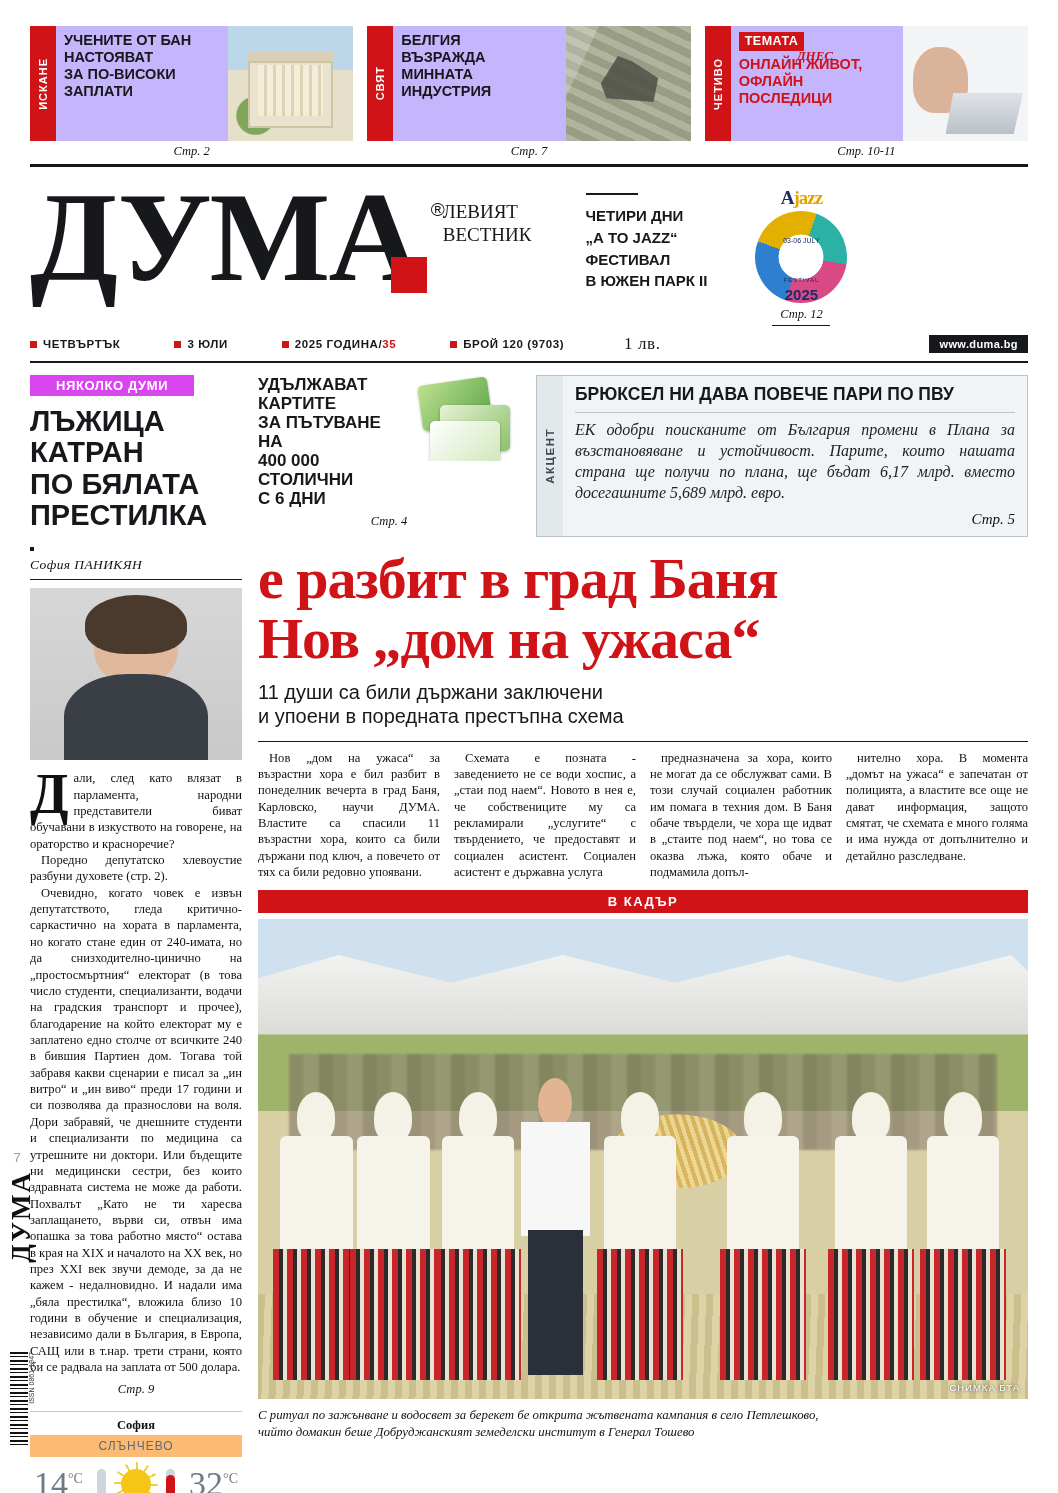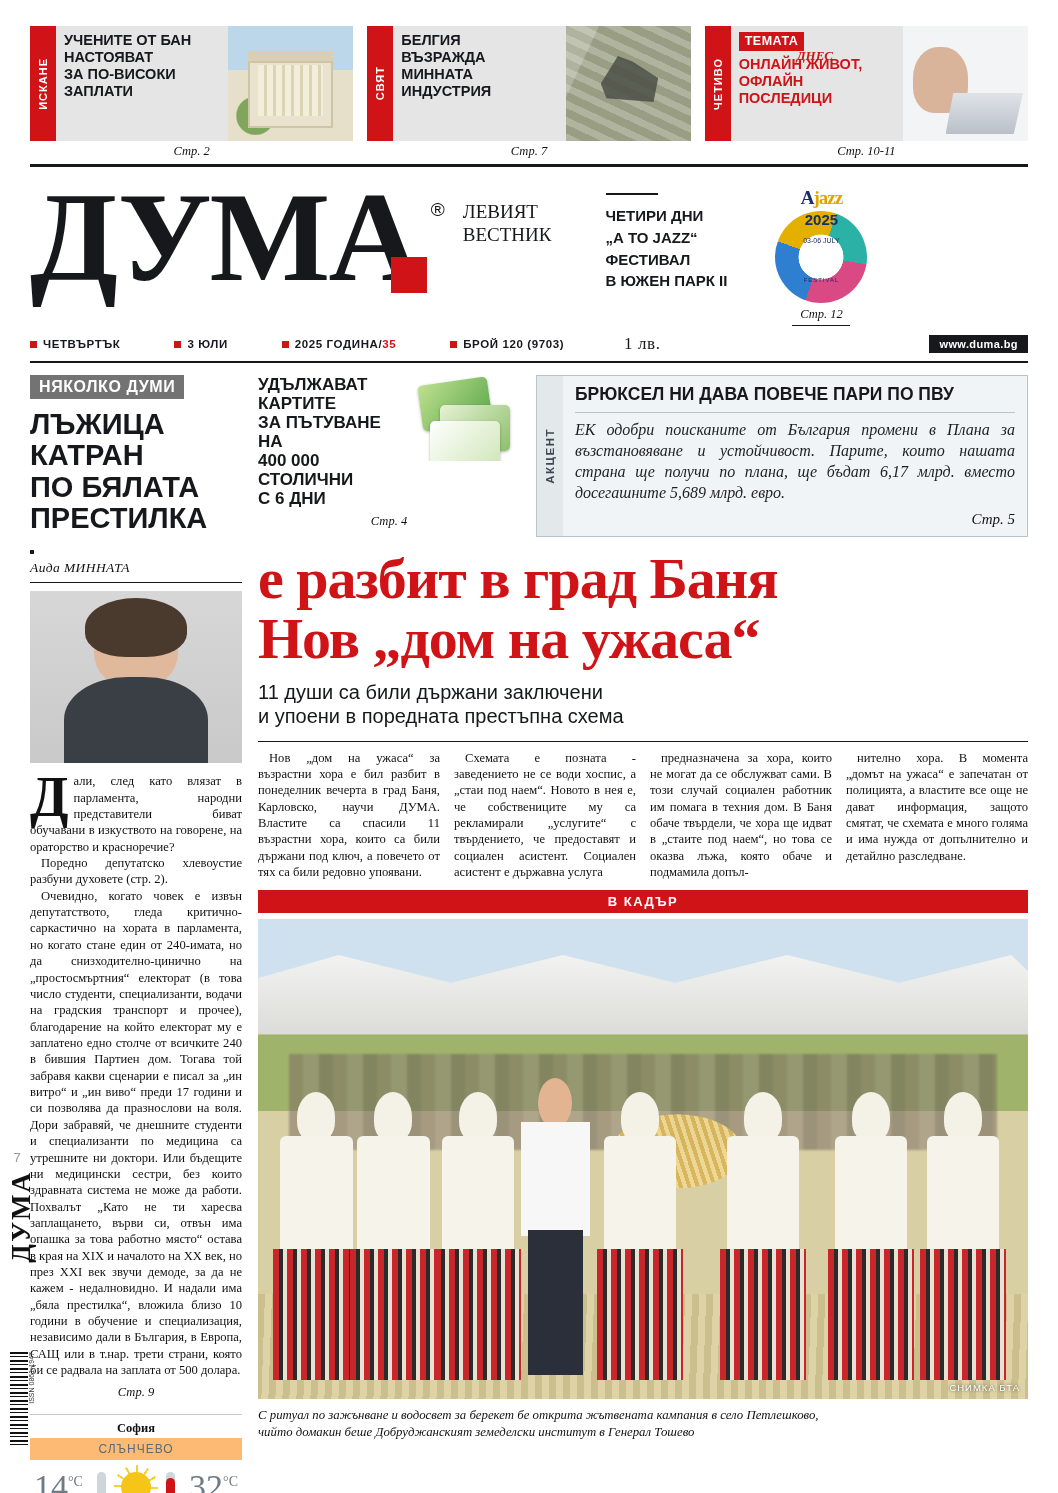--- a/index.html
+++ b/index.html
@@ -17,21 +17,21 @@
   
   .teasers { display:flex; gap:14px; padding-top:26px; }
   .teaser { flex:1; display:flex; height:115px; border:0; position:relative; }
   .teaser-tag {
     width:26px; background:#cf1317; color:#fff;
     font-family:"Liberation Sans", sans-serif; font-weight:bold;
     font-size:11px; letter-spacing:1px;
     display:flex; align-items:center; justify-content:center;
   }
   .teaser-tag span { writing-mode:vertical-rl; transform:rotate(180deg); white-space:nowrap; }
-  .teaser-body { flex:1; display:flex; background:#e5e5e5; }
+  .teaser-body { flex:1; display:flex; background:#c4b5fd; }
   .teaser-text {
     flex:1 1 55%; padding:6px 6px 4px 8px;
     font-family:"Liberation Sans", sans-serif;
     font-weight:bold; font-size:14.5px; line-height:1.18;
     color:#16181c; text-transform:uppercase;
   }
   .teaser-text .red { color:#cf1317; }
   .teaser-img { flex:0 0 42%; position:relative; overflow:hidden; }
   .t1img { background:
       radial-gradient(circle at 22% 78%, #7fa65a 0 14%, transparent 15%),
@@ -83,38 +83,38 @@
   
   .masthead { display:flex; align-items:flex-start; padding-top:10px; }
   .logo-wrap { position:relative; }
   .logo {
     font-family:"Liberation Serif", serif; font-weight:bold;
     font-size:128px; line-height:.95; letter-spacing:-2px; color:#16181c;
   }
   .logo-reg { position:absolute; right:-26px; top:22px; font-size:19px; font-family:"Liberation Sans",sans-serif; }
   .logo-redsq { position:absolute; right:-8px; bottom:6px; width:36px; height:36px; background:#cf1317; }
   .levi {
-    margin-left:44px; margin-top:24px;
+    margin-left:24px; margin-top:24px;
     font-family:"Liberation Serif",serif; font-size:19px; line-height:1.2; color:#16181c;
   }
   .fest { margin-left:54px; margin-top:16px; position:relative; }
   .fest-line { width:52px; height:2px; background:#16181c; margin-bottom:10px; }
   .fest-txt { font-family:"Liberation Sans",sans-serif; font-weight:bold; font-size:15px;
     line-height:1.45; color:#16181c; text-transform:uppercase; }
   .jazz {
     margin-left:34px; margin-top:10px; width:120px; text-align:center; position:relative;
   }
   .jazz-logo { font-family:"Liberation Serif",serif; font-weight:bold; font-size:19px; color:#1c2c66; letter-spacing:-1px; }
   .jazz-logo i { color:#e4a400; font-style:normal; }
   .jazz-circle {
     margin:2px auto 0; width:92px; height:92px; border-radius:50%;
     background:
       radial-gradient(circle at 50% 50%, #ffffff 0 34%, transparent 35%),
       conic-gradient(from 200deg, #2f7fd0 0 25%, #e3b000 25% 50%, #2bb2a6 50% 72%, #d94a84 72% 100%);
-    display:flex; align-items:flex-start; justify-content:center; position:relative;
+    display:flex; align-items:flex-end; justify-content:center; position:relative;
   }
   .jazz-circle span { font-family:"Liberation Sans",sans-serif; font-weight:bold; font-size:15px; color:#1c2c66; }
   .jazz-date { position:absolute; top:26px; left:0; right:0; font-size:7px; font-family:"Liberation Sans",sans-serif; color:#1c2c66; }
   .jazz-fest { position:absolute; bottom:20px; left:0; right:0; font-size:6px; font-family:"Liberation Sans",sans-serif; color:#1c2c66; letter-spacing:1px; }
   .page13 { margin-top:4px; font-style:italic; font-size:12.5px; text-align:center; }
   .page13 + .p13rule { width:58px; height:1px; background:#16181c; margin:3px auto 0; }
 
   
   .datebar { display:flex; align-items:center; padding-top:8px; font-family:"Liberation Sans",sans-serif;
     font-size:11.5px; font-weight:bold; letter-spacing:.6px; color:#16181c; }
@@ -124,23 +124,23 @@
   .datebar .site { margin-left:auto; background:#16181c; color:#fff; padding:3px 10px; font-size:11px; letter-spacing:.4px; }
   .datebar .red35 { color:#cf1317; }
   .rule2 { height:2px; background:#16181c; margin-top:7px; }
 
   
   .main { display:flex; gap:16px; padding-top:12px; }
   .col-left { width:212px; }
   .col-right { flex:1; }
 
   .kicker {
-    display:inline-block; background:#737373; color:#fff;
-    font-family:"Liberation Sans",sans-serif; font-weight:bold; font-size:16px;
-    padding:3px 9px; letter-spacing:.6px; text-transform:uppercase;
+    display:inline-block; background:#d946ef; color:#fff;
+    font-family:"Liberation Sans",sans-serif; font-weight:bold; font-size:13px;
+    padding:3px 26px; letter-spacing:.6px; text-transform:uppercase;
   }
   .op-title {
     font-family:"Liberation Sans",sans-serif; font-weight:bold;
     font-size:29px; line-height:1.08; color:#16181c; margin-top:10px; text-transform:uppercase;
   }
   .byline { font-style:italic; font-size:13.5px; margin-top:16px; letter-spacing:.4px; }
   .byline .sq { width:4px; height:4px; background:#16181c; display:block; margin-bottom:6px; }
   .op-rule { height:1px; background:#16181c; margin:6px 0 8px; }
   .portrait {
     width:100%; height:172px; position:relative; overflow:hidden;
@@ -396,21 +396,21 @@
 
     <div class="col-left">
       <div class="kicker">НЯКОЛКО ДУМИ</div>
       <div class="op-title">
         <div>ЛЪЖИЦА КАТРАН</div>
         <div>ПО БЯЛАТА</div>
         <div>ПРЕСТИЛКА</div>
       </div>
       <div class="byline">
         <span class="sq"></span>
-        <span>Аида МИННАТА</span>
+        <span>София ПАНИКЯН</span>
       </div>
       <div class="op-rule"></div>
       <div class="portrait">
         <div class="hair"></div>
       </div>
       <div class="op-body">
         <p style="text-indent:0;">
           <span class="dropcap">Д</span><span>али, след като влязат в парламента, народни представители биват обучавани в изкуството на говорене, на ораторство и красноречие?</span>
         </p>
         <p>Поредно депутатско хлевоустие разбуни духовете (стр. 2).</p>

